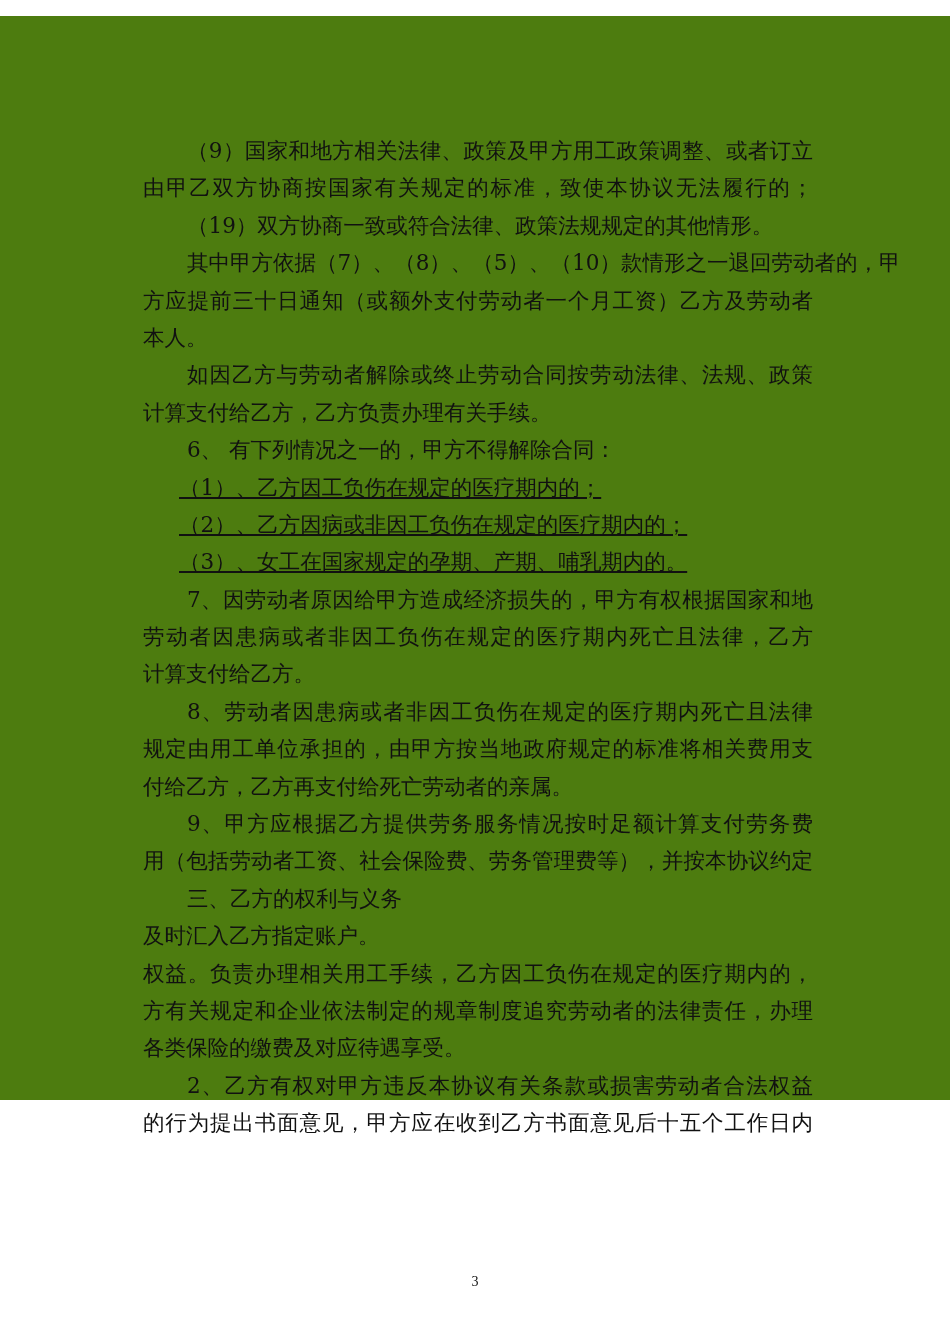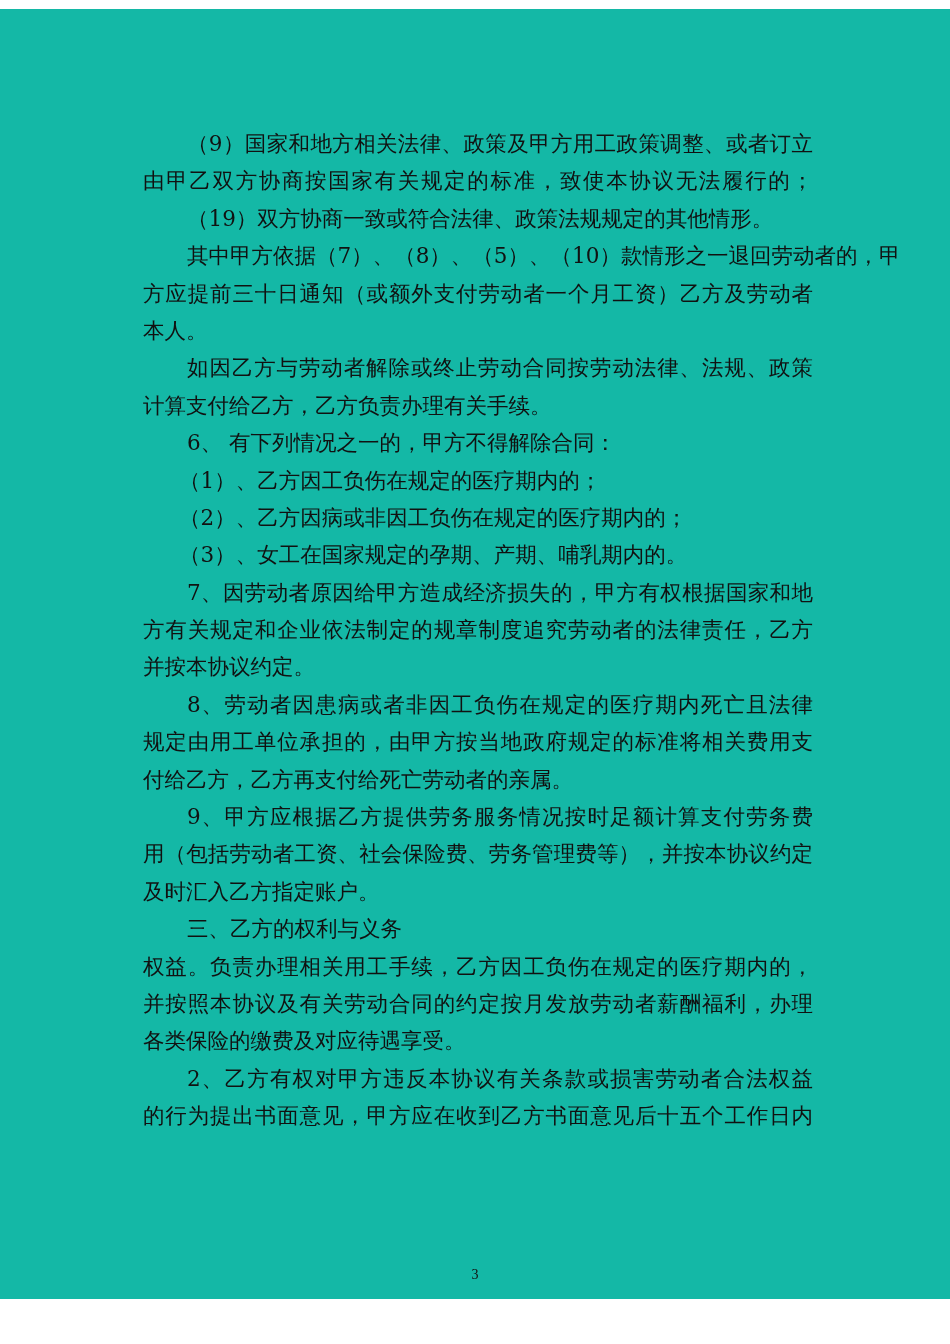--- a/index.html
+++ b/index.html
@@ -1,34 +1,34 @@
 <!DOCTYPE html>
 <html><head>
   <meta charset="utf-8">
   <style>
     html, body { margin: 0; padding: 0; background: #ffffff; }
     body { width: 950px; height: 1344px; position: relative; overflow: hidden; }
     .page {
-      position: absolute; left: 0; top: 9px; width: 950px; height: 1290px;
-      background: #14b8a6;
+      position: absolute; left: 0; top: 16px; width: 950px; height: 1084px;
+      background: #4d7c0f;
       font-family: "DejaVu Serif", "Liberation Serif", serif;
       color: #111111;
     }
     .body-text {
       position: absolute; left: 143px; top: 116px; width: 670px;
     }
     .line {
       height: 37.4px; line-height: 37.4px;
       font-size: 21.5px; white-space: nowrap;
       text-align: justify; text-align-last: justify;
       letter-spacing: 0px;
     }
     .line.indent { padding-left: 44px; }
     .line.last { text-align-last: left; }
-    .line.indent-sm { padding-left: 36px; }
+    .line.indent-sm { padding-left: 36px; text-decoration: underline; }
     .page-number {
       position: absolute; left: 0; width: 950px; top: 1258px;
       text-align: center; font-size: 14px;
       font-family: "Liberation Serif", serif; color: #111;
     }
   </style>
 </head>
 <body>
 
 <div class="page">
@@ -39,29 +39,29 @@
     <div class="line indent">其中甲方依据（7）、（8）、（5）、（10）款情形之一退回劳动者的，甲</div>
     <div class="line">方应提前三十日通知（或额外支付劳动者一个月工资）乙方及劳动者</div>
     <div class="line last">本人。</div>
     <div class="line indent">如因乙方与劳动者解除或终止劳动合同按劳动法律、法规、政策</div>
     <div class="line last">计算支付给乙方，乙方负责办理有关手续。</div>
     <div class="line indent last">6、 有下列情况之一的，甲方不得解除合同：</div>
     <div class="line indent-sm last">（1）、乙方因工负伤在规定的医疗期内的；</div>
     <div class="line indent-sm last">（2）、乙方因病或非因工负伤在规定的医疗期内的；</div>
     <div class="line indent-sm last">（3）、女工在国家规定的孕期、产期、哺乳期内的。</div>
     <div class="line indent">7、因劳动者原因给甲方造成经济损失的，甲方有权根据国家和地</div>
-    <div class="line">方有关规定和企业依法制定的规章制度追究劳动者的法律责任，乙方</div>
-    <div class="line last">并按本协议约定。</div>
+    <div class="line">劳动者因患病或者非因工负伤在规定的医疗期内死亡且法律，乙方</div>
+    <div class="line last">计算支付给乙方。</div>
     <div class="line indent">8、劳动者因患病或者非因工负伤在规定的医疗期内死亡且法律</div>
     <div class="line">规定由用工单位承担的，由甲方按当地政府规定的标准将相关费用支</div>
     <div class="line last">付给乙方，乙方再支付给死亡劳动者的亲属。</div>
     <div class="line indent">9、甲方应根据乙方提供劳务服务情况按时足额计算支付劳务费</div>
     <div class="line">用（包括劳动者工资、社会保险费、劳务管理费等），并按本协议约定</div>
+    <div class="line indent last">三、乙方的权利与义务</div>
     <div class="line last">及时汇入乙方指定账户。</div>
-    <div class="line indent last">三、乙方的权利与义务</div>
     <div class="line">权益。负责办理相关用工手续，乙方因工负伤在规定的医疗期内的，</div>
-    <div class="line">并按照本协议及有关劳动合同的约定按月发放劳动者薪酬福利，办理</div>
+    <div class="line">方有关规定和企业依法制定的规章制度追究劳动者的法律责任，办理</div>
     <div class="line last">各类保险的缴费及对应待遇享受。</div>
     <div class="line indent">2、乙方有权对甲方违反本协议有关条款或损害劳动者合法权益</div>
     <div class="line">的行为提出书面意见，甲方应在收到乙方书面意见后十五个工作日内</div>
   </div>
   <div class="page-number">3</div>
 </div>
 
 </body></html>

